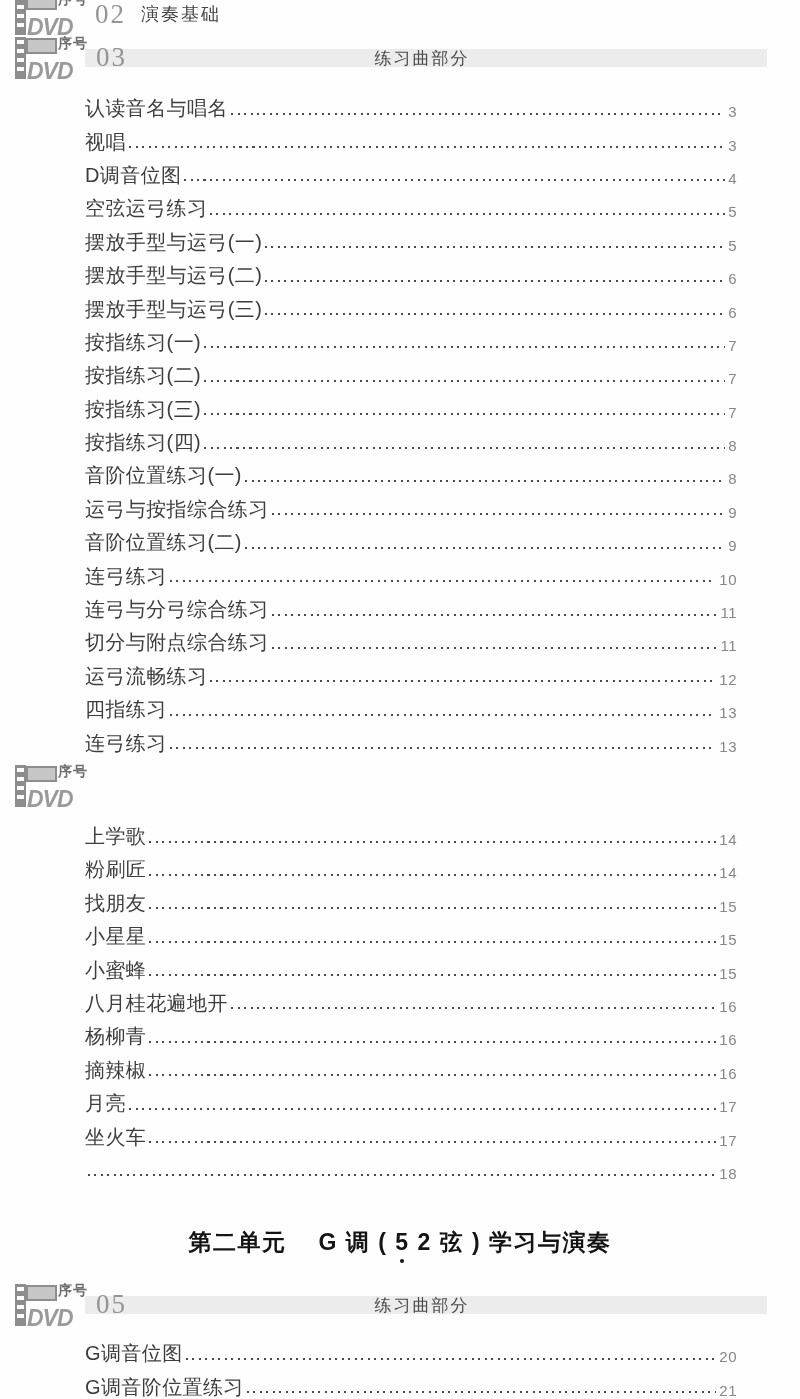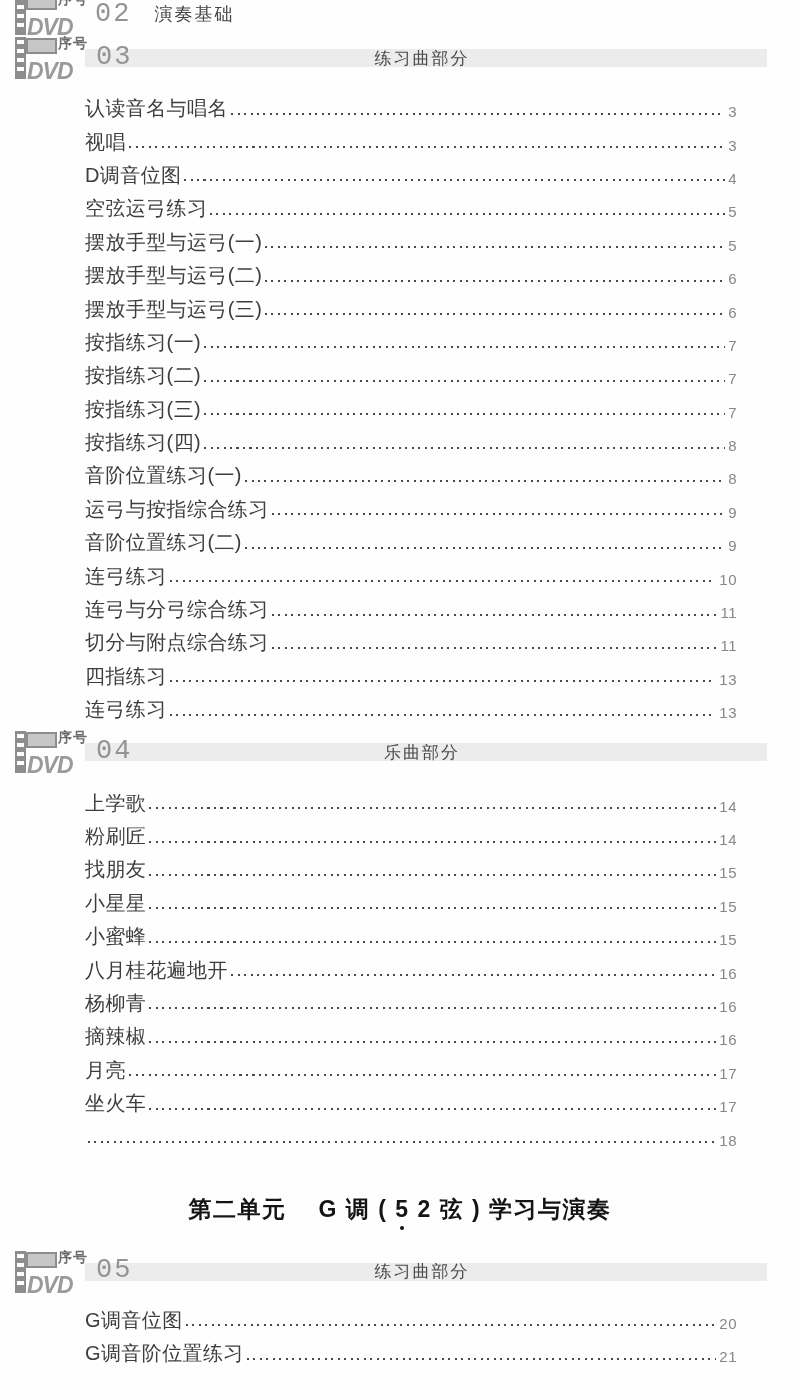--- a/index.html
+++ b/index.html
@@ -32,25 +32,25 @@
   .serial {
     position:absolute; left:43px; top:-1px; font-size:14px; font-weight:bold;
     color:#6d6d6d; letter-spacing:1px; white-space:nowrap;
   }
   .dvd-word {
     position:absolute; left:12px; bottom:-3px; font-size:23px; font-weight:bold; font-style:italic;
     color:#9a9a9a; letter-spacing:-1px; line-height:1;
   }
 
   .num {
-    font-family:Liberation Mono, monospace; font-size:27px; line-height:1;
+    font-family:Liberation Serif, serif; font-size:27px; line-height:1;
     color:#949494; letter-spacing:2px;
   }
   .row-02 .num { margin-left:12px; }
-  .plain-title { font-size:18px; color:#444444; margin-left:23px; letter-spacing:2px; }
+  .plain-title { font-size:18px; color:#444444; margin-left:15px; letter-spacing:2px; }
 
   .bar {
     flex:1; height:18px; margin-left:2px; margin-right:33px;
     background:#ececec; position:relative; display:flex; align-items:center;
   }
   .bar .num { margin-left:11px; transform:translateY(-1px); }
   .bar-title {
     position:absolute; left:0; right:8px; text-align:center;
     font-size:17px; color:#4a4a4a; letter-spacing:2px;
   }
@@ -186,42 +186,43 @@
         <span class="entry-title">连弓与分弓综合练习</span>
         <span class="leader"></span>
         <span class="entry-page">11</span>
       </li>
       <li class="toc-row">
         <span class="entry-title">切分与附点综合练习</span>
         <span class="leader"></span>
         <span class="entry-page">11</span>
       </li>
       <li class="toc-row">
+        <span class="entry-title">运弓流畅练习</span>
+        <span class="leader"></span>
+        <span class="entry-page">12</span>
+      </li>
+      <li class="toc-row">
         <span class="entry-title">四指练习</span>
         <span class="leader"></span>
         <span class="entry-page">13</span>
       </li>
       <li class="toc-row">
         <span class="entry-title">连弓练习</span>
         <span class="leader"></span>
         <span class="entry-page">13</span>
       </li>
     </ul>
 
   <div class="dvd-row row-04">
     <span class="badge">
       <span class="film"></span>
       <span class="frame"></span>
       <span class="serial">序号</span>
       <span class="dvd-word">DVD</span>
     </span>
-    <span class="bar">
-      <span class="num">04</span>
-      <span class="bar-title">乐曲部分</span>
-    </span>
   </div>
   <ul class="toc" id="list-04">
       <li class="toc-row">
         <span class="entry-title">上学歌</span>
         <span class="leader"></span>
         <span class="entry-page">14</span>
       </li>
       <li class="toc-row">
         <span class="entry-title">粉刷匠</span>
         <span class="leader"></span>

